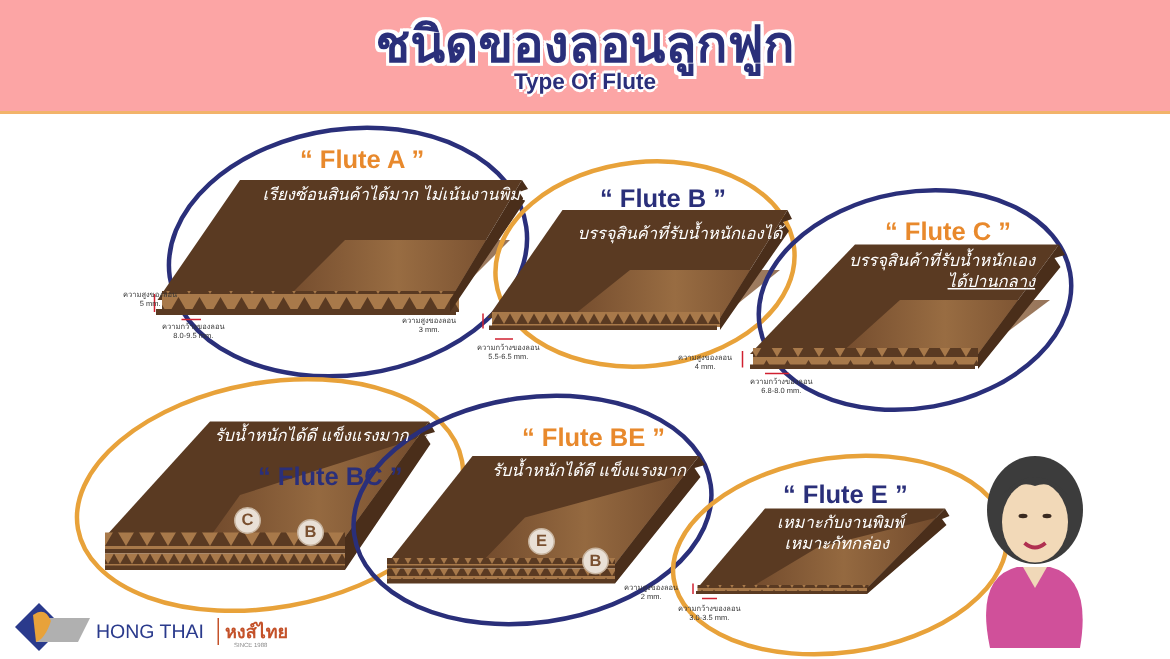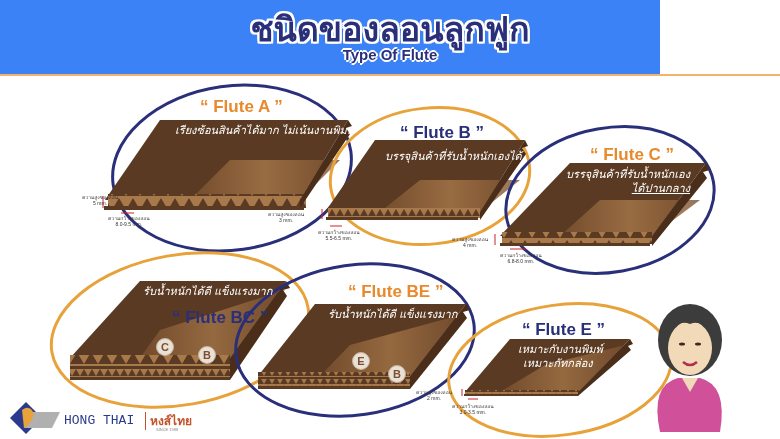--- a/index.html
+++ b/index.html
@@ -1,30 +1,30 @@
 <!DOCTYPE html>
 <html><head>
 <meta charset="utf-8">
 <style>
   html,body{margin:0;padding:0;}
   body{width:780px;height:439px;position:relative;overflow:hidden;background:#ffffff;font-family:"Liberation Sans",sans-serif;}
-  .header{position:absolute;left:0;top:0;width:660px;height:76px;background:#3b82f6;}
+  .header{position:absolute;left:0;top:0;width:780px;height:76px;background:#fca5a5;}
   .header .th{position:absolute;left:0;width:780px;top:2px;text-align:center;font-size:34px;font-weight:bold;color:#2a2f7a;
     text-shadow:2px 0 0 #fff,-2px 0 0 #fff,0 2px 0 #fff,0 -2px 0 #fff,2px 2px 0 #fff,-2px -2px 0 #fff,2px -2px 0 #fff,-2px 2px 0 #fff;}
   .header .en{position:absolute;left:0;width:780px;top:46px;text-align:center;font-size:15px;font-weight:bold;color:#2a2f7a;
     text-shadow:2px 0 0 #fff,-2px 0 0 #fff,0 2px 0 #fff,0 -2px 0 #fff,1px 1px 0 #fff,-1px -1px 0 #fff;}
   .header .rule{position:absolute;left:0;top:74px;width:780px;height:2px;background:#f2b36a;}
   svg.art{position:absolute;left:0;top:0;}
   .title{position:absolute;font-weight:bold;font-size:17px;white-space:nowrap;}
   .title.orange{color:#e8892c;}
   .title.blue{color:#2a2f7a;}
   .desc{position:absolute;color:#ffffff;font-style:italic;font-size:11px;line-height:14px;white-space:nowrap;}
   .dim{position:absolute;font-size:5px;line-height:6px;color:#333;text-align:center;white-space:nowrap;}
   .logo{position:absolute;left:10px;top:400px;width:200px;height:34px;}
-  .logo .en{position:absolute;left:54px;top:13px;font-family:Liberation Mono, monospace;font-size:13px;color:#2a3a8c;}
+  .logo .en{position:absolute;left:54px;top:13px;font-family:Liberation Sans, sans-serif;font-size:13px;color:#2a3a8c;}
   .logo .sep{position:absolute;left:135px;top:12px;width:1px;height:18px;background:#c4522a;}
   .logo .thname{position:absolute;left:140px;top:11px;font-size:12px;color:#c4522a;font-weight:bold;}
   .logo .since{position:absolute;left:146px;top:27px;font-size:4px;color:#888;}
   .badge{position:absolute;width:16px;height:16px;border-radius:50%;background:#e9e0d6;color:#7a5030;font-weight:bold;font-size:11px;text-align:center;line-height:16px;border:1px solid #c7b39e;}
 </style>
 </head>
 <body>
 
 <div class="header">
   <div class="th">ชนิดของลอนลูกฟูก</div>

